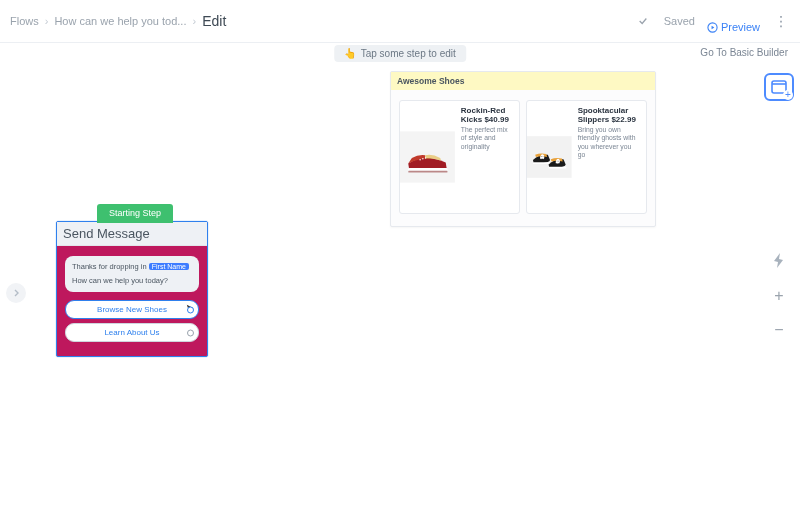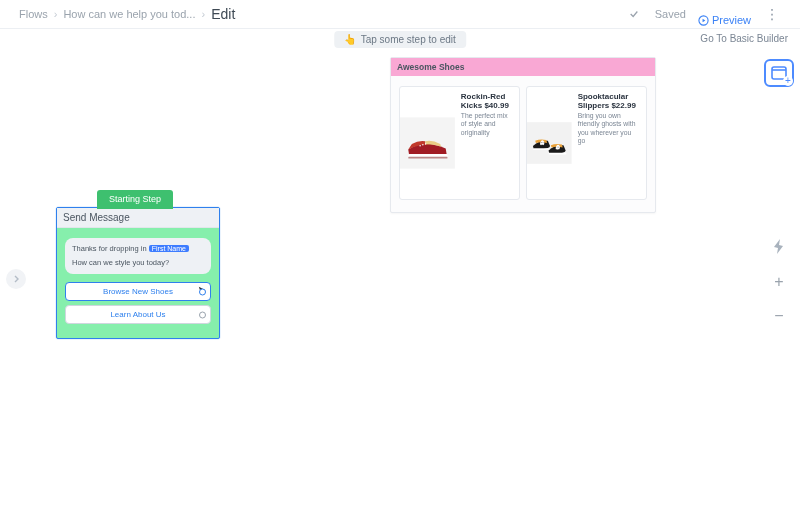--- a/index.html
+++ b/index.html
@@ -1,19 +1,19 @@
 <!DOCTYPE html>
 <html><head>
 <meta charset="utf-8">
 <style>
   * { box-sizing: border-box; margin: 0; padding: 0; }
   html, body { width: 800px; height: 513px; font-family: -apple-system, BlinkMacSystemFont, "Segoe UI", Arial, sans-serif; background: #fff; overflow: hidden; }
 
   
-  .topbar { display: flex; align-items: center; height: 29px; padding: 0 19px; border-bottom: 1px solid #eceff3; font-size: 11px; }
+  .topbar { display: flex; align-items: center; height: 43px; padding: 0 10px; border-bottom: 1px solid #eceff3; font-size: 11px; }
   .breadcrumb { display: flex; align-items: center; gap: 6px; color: #9aa3ad; }
   .breadcrumb .crumb { cursor: pointer; }
   .breadcrumb .sep { color: #c5ccd4; }
   .breadcrumb .current { color: #3e4954; font-size: 14px; }
   .top-right { margin-left: auto; display: flex; align-items: center; gap: 12px; }
   .saved { color: #9aa3ad; display: flex; align-items: center; gap: 16px; }
   .saved svg { stroke: #9aa3ad; }
   .preview { color: #3b82f6; display: flex; align-items: center; gap: 3px; cursor: pointer; margin-top: 12px; }
   .preview svg { stroke: #3b82f6; }
   .publish-btn { background: #3d7cff; color: #fff; border: none; border-radius: 3px; padding: 5px 22px; font-size: 11px; cursor: pointer; }
@@ -31,35 +31,35 @@
   .right-rail { position: absolute; right: 6px; top: 8px; display: flex; flex-direction: column; align-items: center; gap: 16px; }
   .rail-box { width: 30px; height: 28px; border: 2px solid #4d8bff; border-radius: 6px; display: flex; align-items: center; justify-content: center; position: relative; cursor: pointer; }
   .rail-box .plus { position: absolute; right: -1px; bottom: -1px; width: 10px; height: 10px; background: #fff; color: #4d8bff; font-size: 10px; line-height: 10px; text-align: center; border-radius: 50%; }
   .rail-ico { color: #a8b2bd; font-size: 14px; cursor: pointer; }
   .rail-plus, .rail-minus { font-size: 16px; color: #9aa3ad; cursor: pointer; }
 
   
   .left-handle { position: absolute; left: 6px; top: 218px; width: 20px; height: 20px; border-radius: 50%; background: #f1f3f6; display: flex; align-items: center; justify-content: center; color: #b3bcc7; font-size: 10px; }
 
   
-  .node { position: absolute; left: 56px; top: 156px; width: 164px; border: 1.5px solid #2f80ed; background: #86efac; border-radius: 2px; box-shadow: 0 0 0 0.5px rgba(47,128,237,.2); }
+  .node { position: absolute; left: 56px; top: 156px; width: 152px; border: 1.5px solid #2f80ed; background: #be185d; border-radius: 2px; box-shadow: 0 0 0 0.5px rgba(47,128,237,.2); }
   .start-tab { position: absolute; top: -18px; left: 40px; background: #3ec06f; color: #fff; font-size: 9px; padding: 4px 12px 5px; border-radius: 3px 3px 0 0; }
-  .node-header { background: #eef1f5; font-size: 10px; padding: 4px 6px; color: #4a5560; border-bottom: 1px solid #e2e6eb; }
+  .node-header { background: #eef1f5; font-size: 13px; padding: 4px 6px; color: #4a5560; border-bottom: 1px solid #e2e6eb; }
   .node-body { padding: 10px 8px 10px; }
   .bubble { background: #eef1f5; border-radius: 8px; padding: 6px 7px; font-size: 7.5px; color: #4a5560; line-height: 1.35; margin-bottom: 8px; }
   .token { background: #3d7cff; color: #fff; padding: 0 3px; border-radius: 2px; font-size: 7px; }
-  .opt { border: 1px solid #cfd6de; background: #fff; border-radius: 4px; font-size: 8px; color: #2f80ed; text-align: center; padding: 4px 0; margin-bottom: 4px; position: relative; cursor: pointer; }
+  .opt { border: 1px solid #cfd6de; background: #fff; border-radius: 9px; font-size: 8px; color: #2f80ed; text-align: center; padding: 4px 0; margin-bottom: 4px; position: relative; cursor: pointer; }
   .opt.active { border-color: #2f80ed; }
   .opt .dot { position: absolute; right: 4px; top: 50%; transform: translateY(-50%); width: 7px; height: 7px; border: 1px solid #9aa3ad; border-radius: 50%; background: #fff; }
   .opt.active .dot { border-color: #2f80ed; }
   .opt .cursor { position: absolute; right: 2px; top: 3px; width: 10px; height: 10px; }
 
   
   .product-node { position: absolute; left: 390px; top: 6px; width: 266px; background: #fcfcfd; border: 1px solid #e6e9ee; border-radius: 2px; box-shadow: 0 1px 2px rgba(0,0,0,.04); }
-  .product-header { background: #f9a8d4; font-size: 8.5px; font-weight: 600; color: #4a5560; padding: 4px 6px; }
+  .product-header { background: #fef9c3; font-size: 8.5px; font-weight: 600; color: #4a5560; padding: 4px 6px; }
   .product-body { padding: 10px 8px 12px; }
   .cards { display: flex; gap: 6px; }
   .pcard { flex: 1; background: #fff; border: 1px solid #e6e9ee; border-radius: 3px; overflow: hidden; display: flex; flex-direction: row; }
   .pimg { height: 112px; display: flex; align-items: center; justify-content: center; }
   .pmeta { padding: 5px 6px 8px; }
   .ptitle { font-size: 8px; font-weight: 600; color: #2b3440; margin-bottom: 2px; }
   .pdesc { font-size: 6.8px; color: #7b8694; line-height: 1.25; }
 
   
   .pimg svg { width: 100%; height: 100%; }
@@ -127,21 +127,21 @@
     <span class="rail-minus">−</span>
   </div>
 
   <div class="node">
     <div class="start-tab">Starting Step</div>
     <div class="node-header">Send Message</div>
     <div class="node-body">
       <div class="bubble">
         <span>Thanks for dropping in </span><span class="token">First Name</span>
         <div style="height:4px"></div>
-        <span>How can we style you today?</span>
+        <span>How can we help you today?</span>
       </div>
       <div class="opt active">
         <span>Browse New Shoes</span>
         <svg class="cursor" viewBox="0 0 12 12" fill="#333">
             <path d="M1 1l3 9 2-3 3-2z"></path>
           </svg>
         <span class="dot"></span>
       </div>
       <div class="opt">
         <span>Learn About Us</span>

